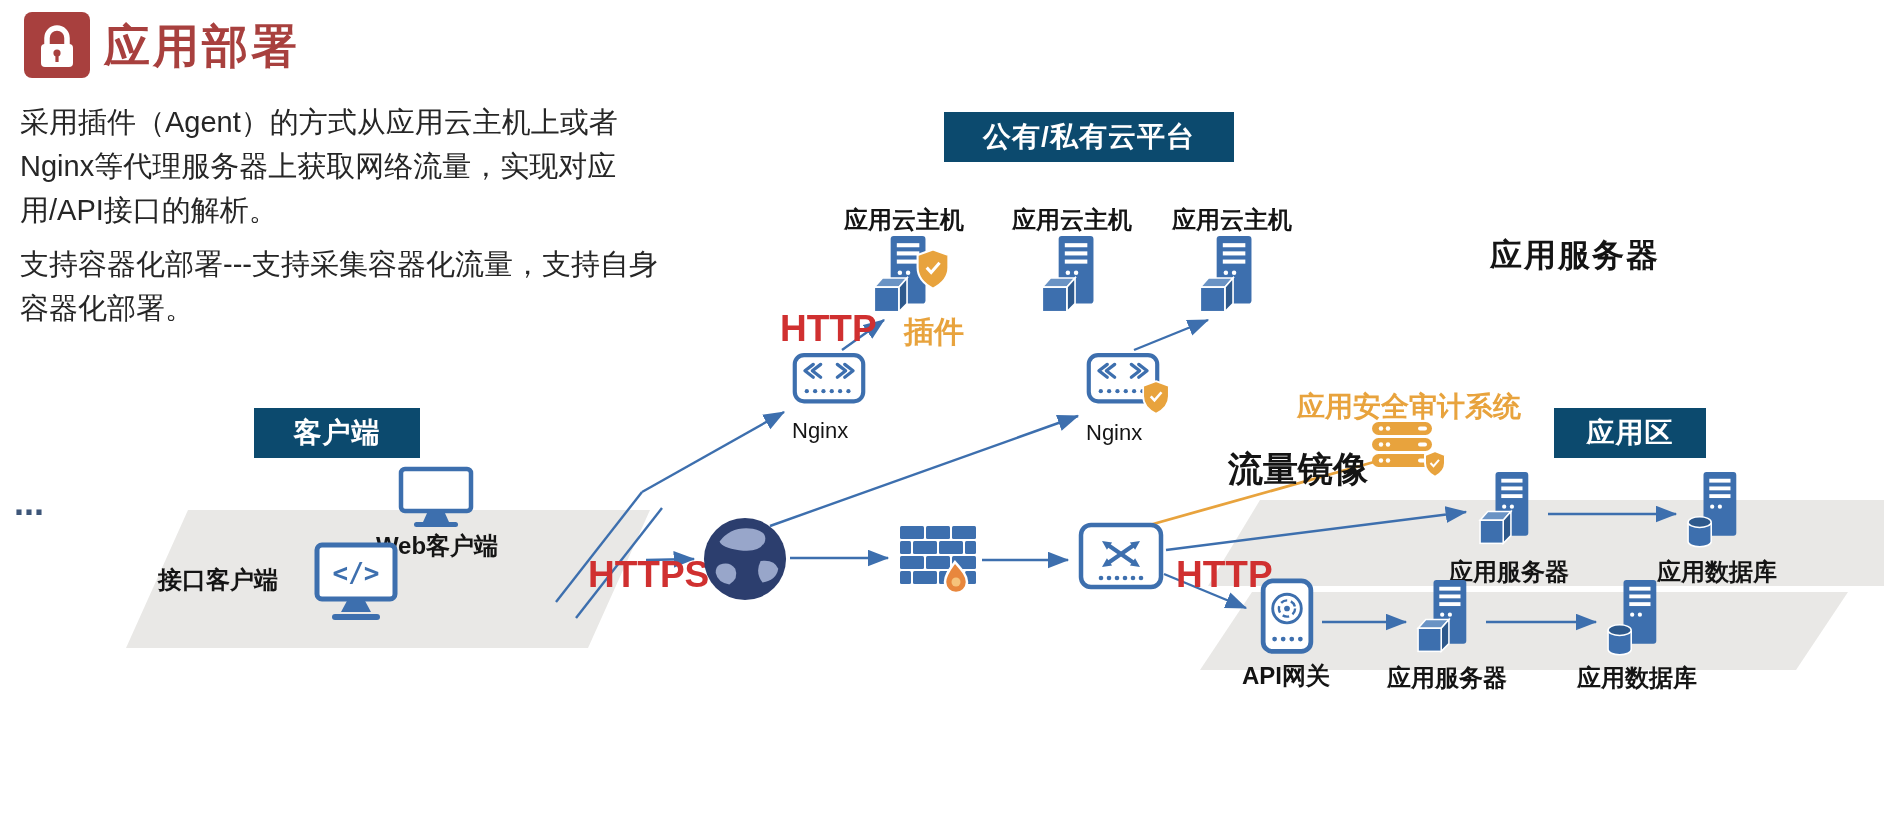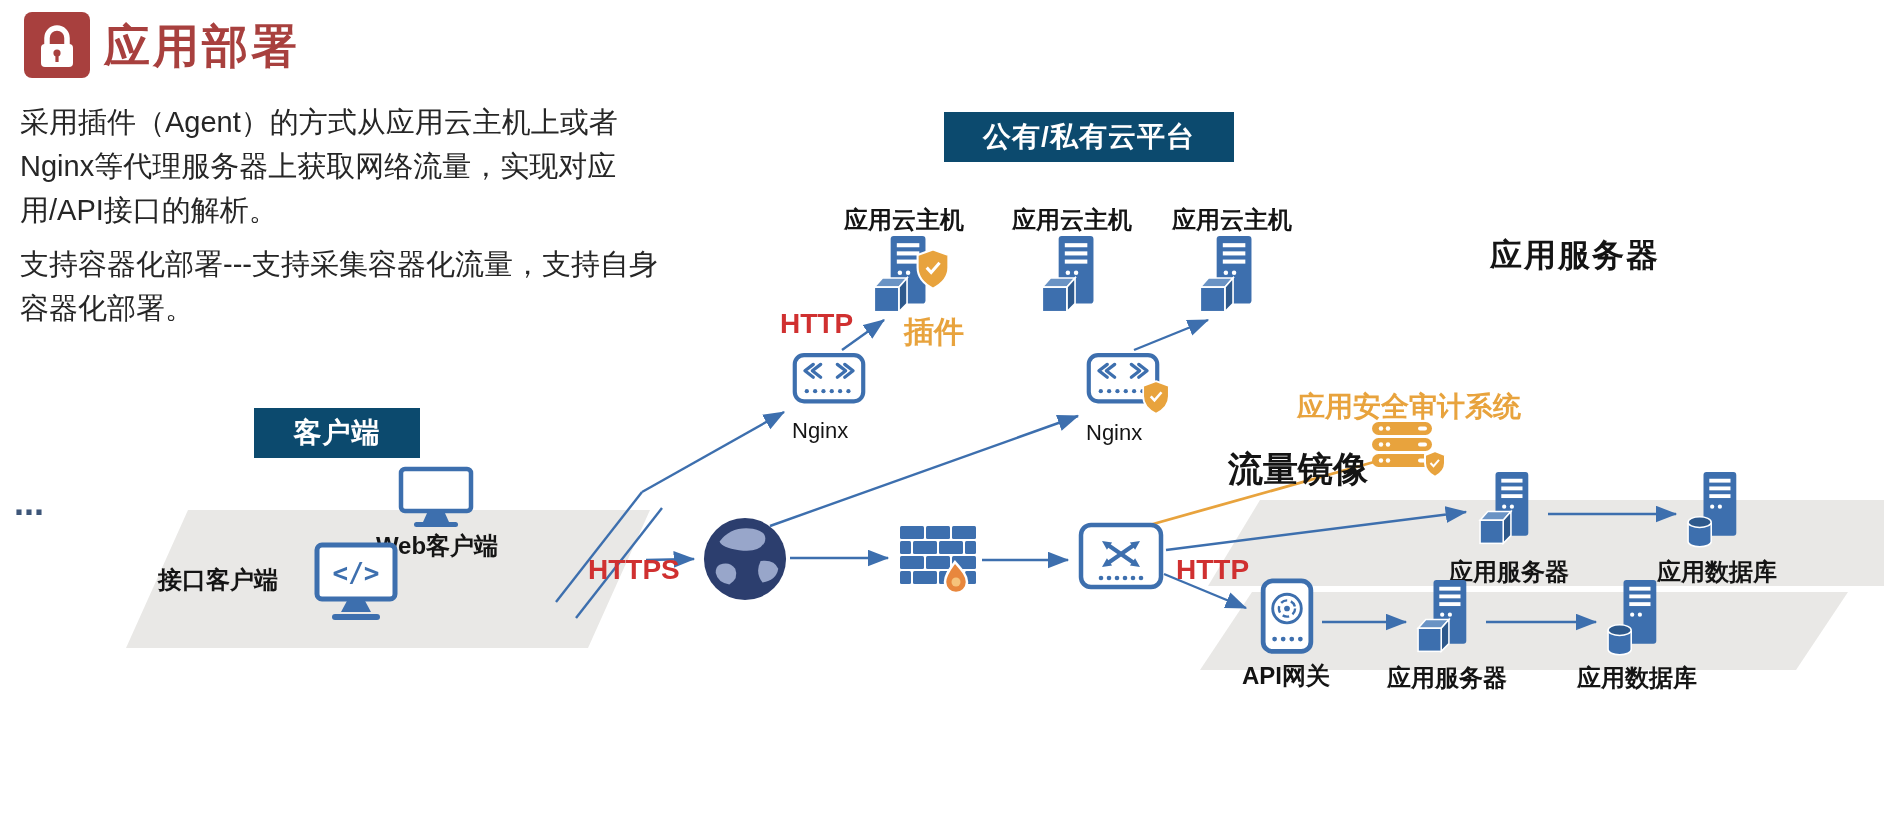--- a/index.html
+++ b/index.html
@@ -6,21 +6,21 @@
   body{font-family:"Liberation Sans","DejaVu Sans",sans-serif;}
   #stage{position:relative;width:1884px;height:818px;background:#fff;overflow:hidden;}
   .abs{position:absolute;}
   .bg{position:absolute;left:0;top:0;}
   .title-text{font-size:46px;font-weight:700;color:#A8403E;letter-spacing:3px;}
   .desc{width:648px;font-size:29px;line-height:1.52;color:#262626;}
   .desc p{margin:0 0 10px 0;}
   .tag{background:#0c4a6e;color:#fff;font-weight:700;font-size:28px;display:flex;align-items:center;justify-content:center;height:50px;letter-spacing:1px;}
   .node-label{font-size:24px;font-weight:600;color:#141414;text-align:center;}
   .small-label{font-size:22px;font-weight:500;color:#141414;text-align:left;}
-  .red-label{font-size:28px;font-weight:700;color:#D03030;}
+  .red-label{font-size:37px;font-weight:700;color:#D03030;}
   .orange-label{font-size:28px;font-weight:700;color:#E8A33D;margin-left:41px;}
   .plugin-label{font-size:30px;font-weight:700;color:#E8A33D;text-align:right;}
   .mirror-label{font-size:35px;font-weight:700;color:#141414;}
   .bypass-label{font-size:32px;font-weight:700;color:#141414;letter-spacing:2px;}
   .ellipsis{font-size:36px;font-weight:700;color:#3E5679;}
 </style>
 </head>
 <body>
 
 <svg width="0" height="0" style="position:absolute" aria-hidden="true">
@@ -215,20 +215,21 @@
     </svg>
   <div class="abs desc" style="left:20px;top:100px">
     <p>采用插件（Agent）的方式从应用云主机上或者Nginx等代理服务器上获取网络流量，实现对应用/API接口的解析。</p>
     <p>支持容器化部署---支持采集容器化流量，支持自身容器化部署。</p>
   </div>
 
   <div class="abs title-text" style="left:104px;top:16px">应用部署</div>
 
   <div class="abs tag" style="left:944px;top:112px;width:290px">公有/私有云平台</div>
   <div class="abs tag" style="left:254px;top:408px;width:166px">客户端</div>
+  <div class="abs tag" style="left:1554px;top:408px;width:152px">应用区</div>
 
   <div class="abs bypass-label" style="left:1490px;top:234px">应用服务器</div>
 
   <div class="abs node-label" style="left:834px;top:204px;width:140px">应用云主机</div>
   <div class="abs node-label" style="left:1002px;top:204px;width:140px">应用云主机</div>
   <div class="abs node-label" style="left:1162px;top:204px;width:140px">应用云主机</div>
   <svg class="abs" style="left:872px;top:236px" width="66" height="86">
       <use href="#sym-server"></use>
     </svg>
   <svg class="abs" style="left:1040px;top:236px" width="66" height="86">

